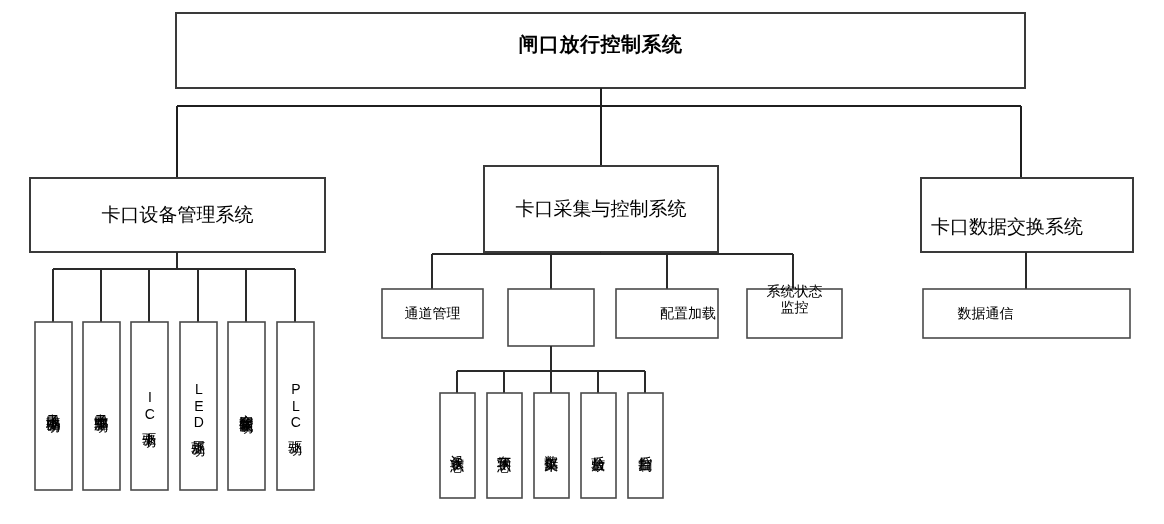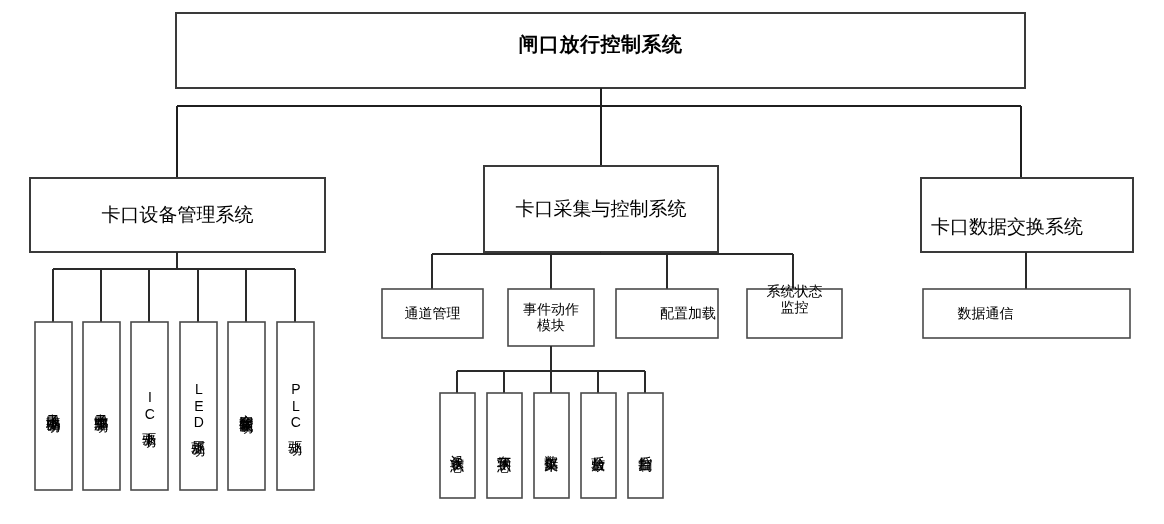--- a/index.html
+++ b/index.html
@@ -165,22 +165,20 @@
   <div class="label label-l2" style="left:921px; top:178px; width:172px; height:74px;margin-top:12px;">卡口数据交换系统</div>
 
   <div class="label label-vert" style="left:35px; top:322px; width:37px; height:168px;">电子地磅驱动</div>
   <div class="label label-vert" style="left:83px; top:322px; width:37px; height:168px;">电子车牌驱动</div>
   <div class="label label-vert-mixed" style="left:131px; top:322px; width:37px; height:168px;">IC卡驱动</div>
   <div class="label label-vert-mixed" style="left:180px; top:322px; width:37px; height:168px;">LED屏驱动</div>
   <div class="label label-vert" style="left:228px; top:322px; width:37px; height:168px;">安全智能锁驱动</div>
   <div class="label label-vert-mixed" style="left:277px; top:322px; width:37px; height:168px;">PLC驱动</div>
 
   <div class="label label-l3" style="left:382px; top:289px; width:101px; height:49px;">通道管理</div>
-  <div class="label label-l3" style="left:508px; top:289px; width:86px; height:57px;">事件动作
-模块</div>
   <div class="label label-l3" style="left:616px; top:289px; width:102px; height:49px;padding-left:42px;">配置加载</div>
   <div class="label label-l3" style="left:747px; top:275px; width:95px; height:49px;">系统状态
 监控</div>
 
   <div class="label label-vert" style="left:440px; top:393px; width:35px; height:105px;">设备状态</div>
   <div class="label label-vert" style="left:487px; top:393px; width:35px; height:105px;">车辆状态</div>
   <div class="label label-vert" style="left:534px; top:393px; width:35px; height:105px;">数据采集</div>
   <div class="label label-vert" style="left:581px; top:393px; width:35px; height:105px;">后台验放</div>
   <div class="label label-vert" style="left:628px; top:393px; width:35px; height:105px;">后台控制</div>
 

